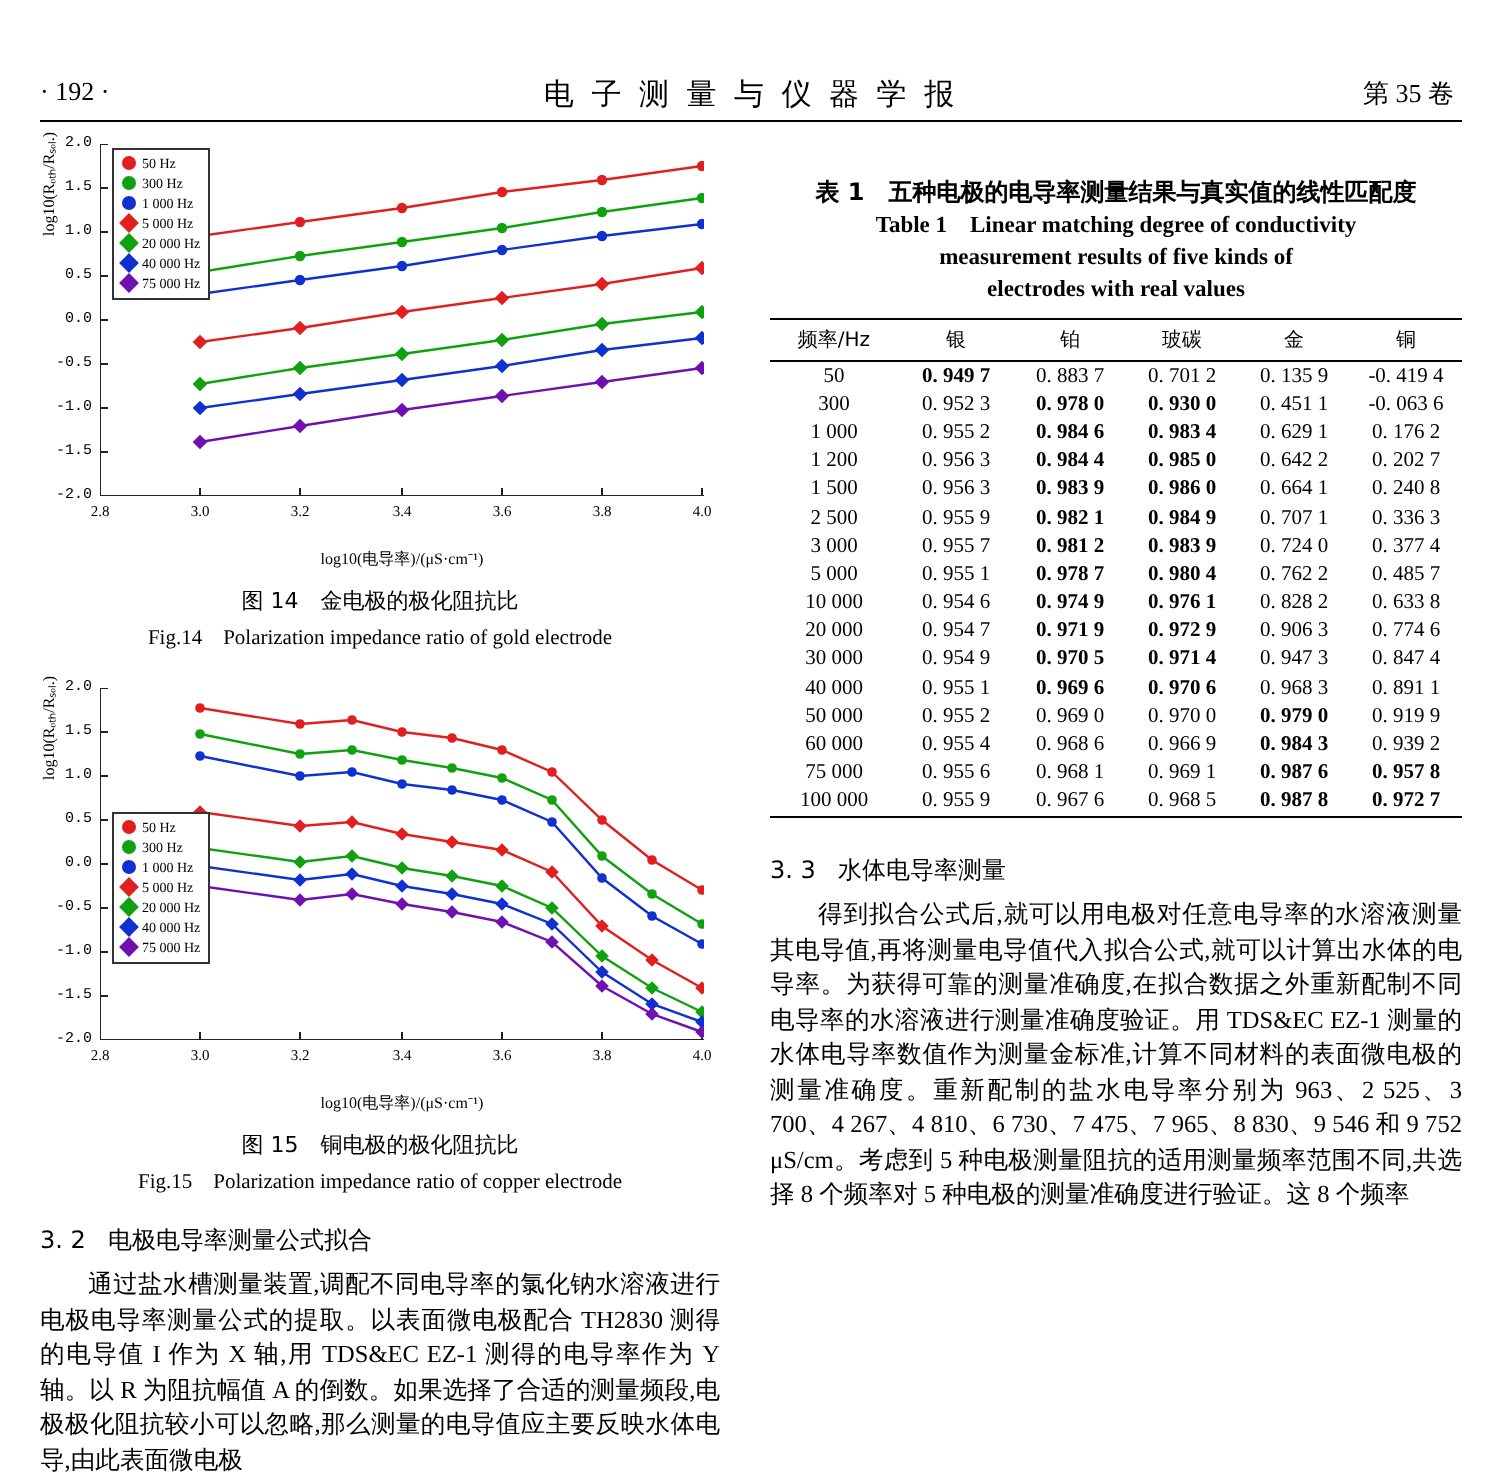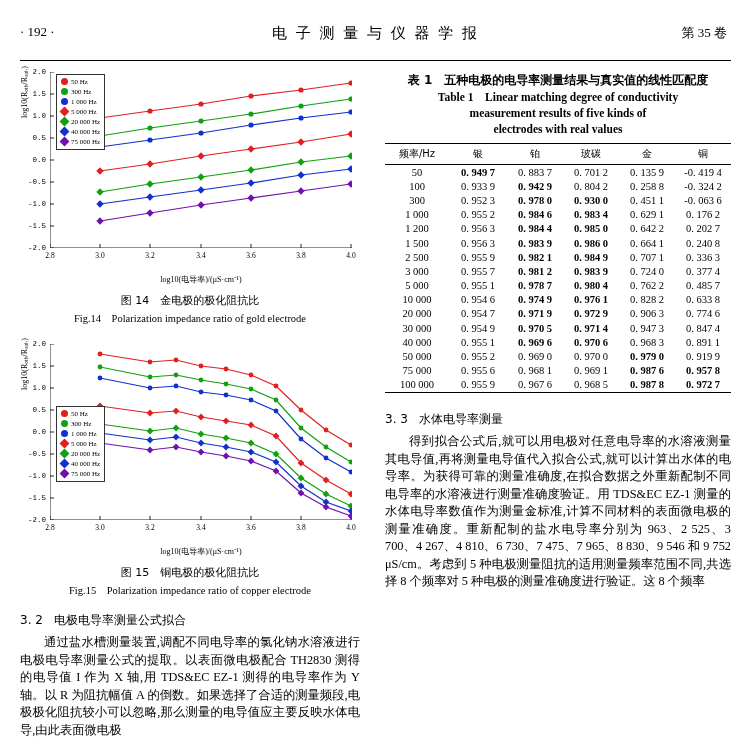--- a/index.html
+++ b/index.html
@@ -8,30 +8,30 @@
     background:#ffffff;
     font-family:"Liberation Serif", serif;
     color:#000;
     position:relative;
     overflow:hidden;
   }
   .page{position:absolute;inset:0;}
 
   
   .header{
-    position:absolute;left:0;right:0;top:24px;height:24px;
+    position:absolute;left:0;right:0;top:38px;height:24px;
   }
   .hdr-left{position:absolute;left:20px;top:0;font-size:13px;}
   .hdr-center{position:absolute;left:0;right:0;top:0;text-align:center;font-size:15px;letter-spacing:2px;font-family:"DejaVu Sans", sans-serif;}
   .hdr-right{position:absolute;right:24px;top:0;font-size:13px;}
   .hdr-rule{position:absolute;left:20px;right:20px;top:60px;border-top:1px solid #000;}
 
   
   .col-left{position:absolute;left:20px;top:72px;width:340px;}
-  .col-right{position:absolute;left:385px;top:72px;width:346px;}
+  .col-right{position:absolute;left:385px;top:88px;width:346px;}
 
   
   .figbox{position:relative;width:340px;border:0;}
   .plot-outer{position:relative;width:340px;height:215px;}
   .ylab{
     position:absolute;left:-2px;top:46px;
     transform:rotate(-90deg);transform-origin:left top;
     font-size:8px;white-space:nowrap;
     font-family:"Liberation Serif", serif;
   }
@@ -418,28 +418,20 @@
       <tbody>
         <tr>
             <td>50</td>
             <td class="b">0. 949 7</td>
             <td>0. 883 7</td>
             <td>0. 701 2</td>
             <td>0. 135 9</td>
             <td>-0. 419 4</td>
           </tr>
         <tr>
-            <td>100</td>
-            <td>0. 933 9</td>
-            <td class="b">0. 942 9</td>
-            <td>0. 804 2</td>
-            <td>0. 258 8</td>
-            <td>-0. 324 2</td>
-          </tr>
-        <tr>
             <td>300</td>
             <td>0. 952 3</td>
             <td class="b">0. 978 0</td>
             <td class="b">0. 930 0</td>
             <td>0. 451 1</td>
             <td>-0. 063 6</td>
           </tr>
         <tr>
             <td>1 000</td>
             <td>0. 955 2</td>
@@ -522,20 +514,28 @@
           </tr>
         <tr>
             <td>50 000</td>
             <td>0. 955 2</td>
             <td>0. 969 0</td>
             <td>0. 970 0</td>
             <td class="b">0. 979 0</td>
             <td>0. 919 9</td>
           </tr>
         <tr>
+            <td>60 000</td>
+            <td>0. 955 4</td>
+            <td>0. 968 6</td>
+            <td>0. 966 9</td>
+            <td class="b">0. 984 3</td>
+            <td>0. 939 2</td>
+          </tr>
+        <tr>
             <td>75 000</td>
             <td>0. 955 6</td>
             <td>0. 968 1</td>
             <td>0. 969 1</td>
             <td class="b">0. 987 6</td>
             <td class="b">0. 957 8</td>
           </tr>
         <tr>
             <td>100 000</td>
             <td>0. 955 9</td>

